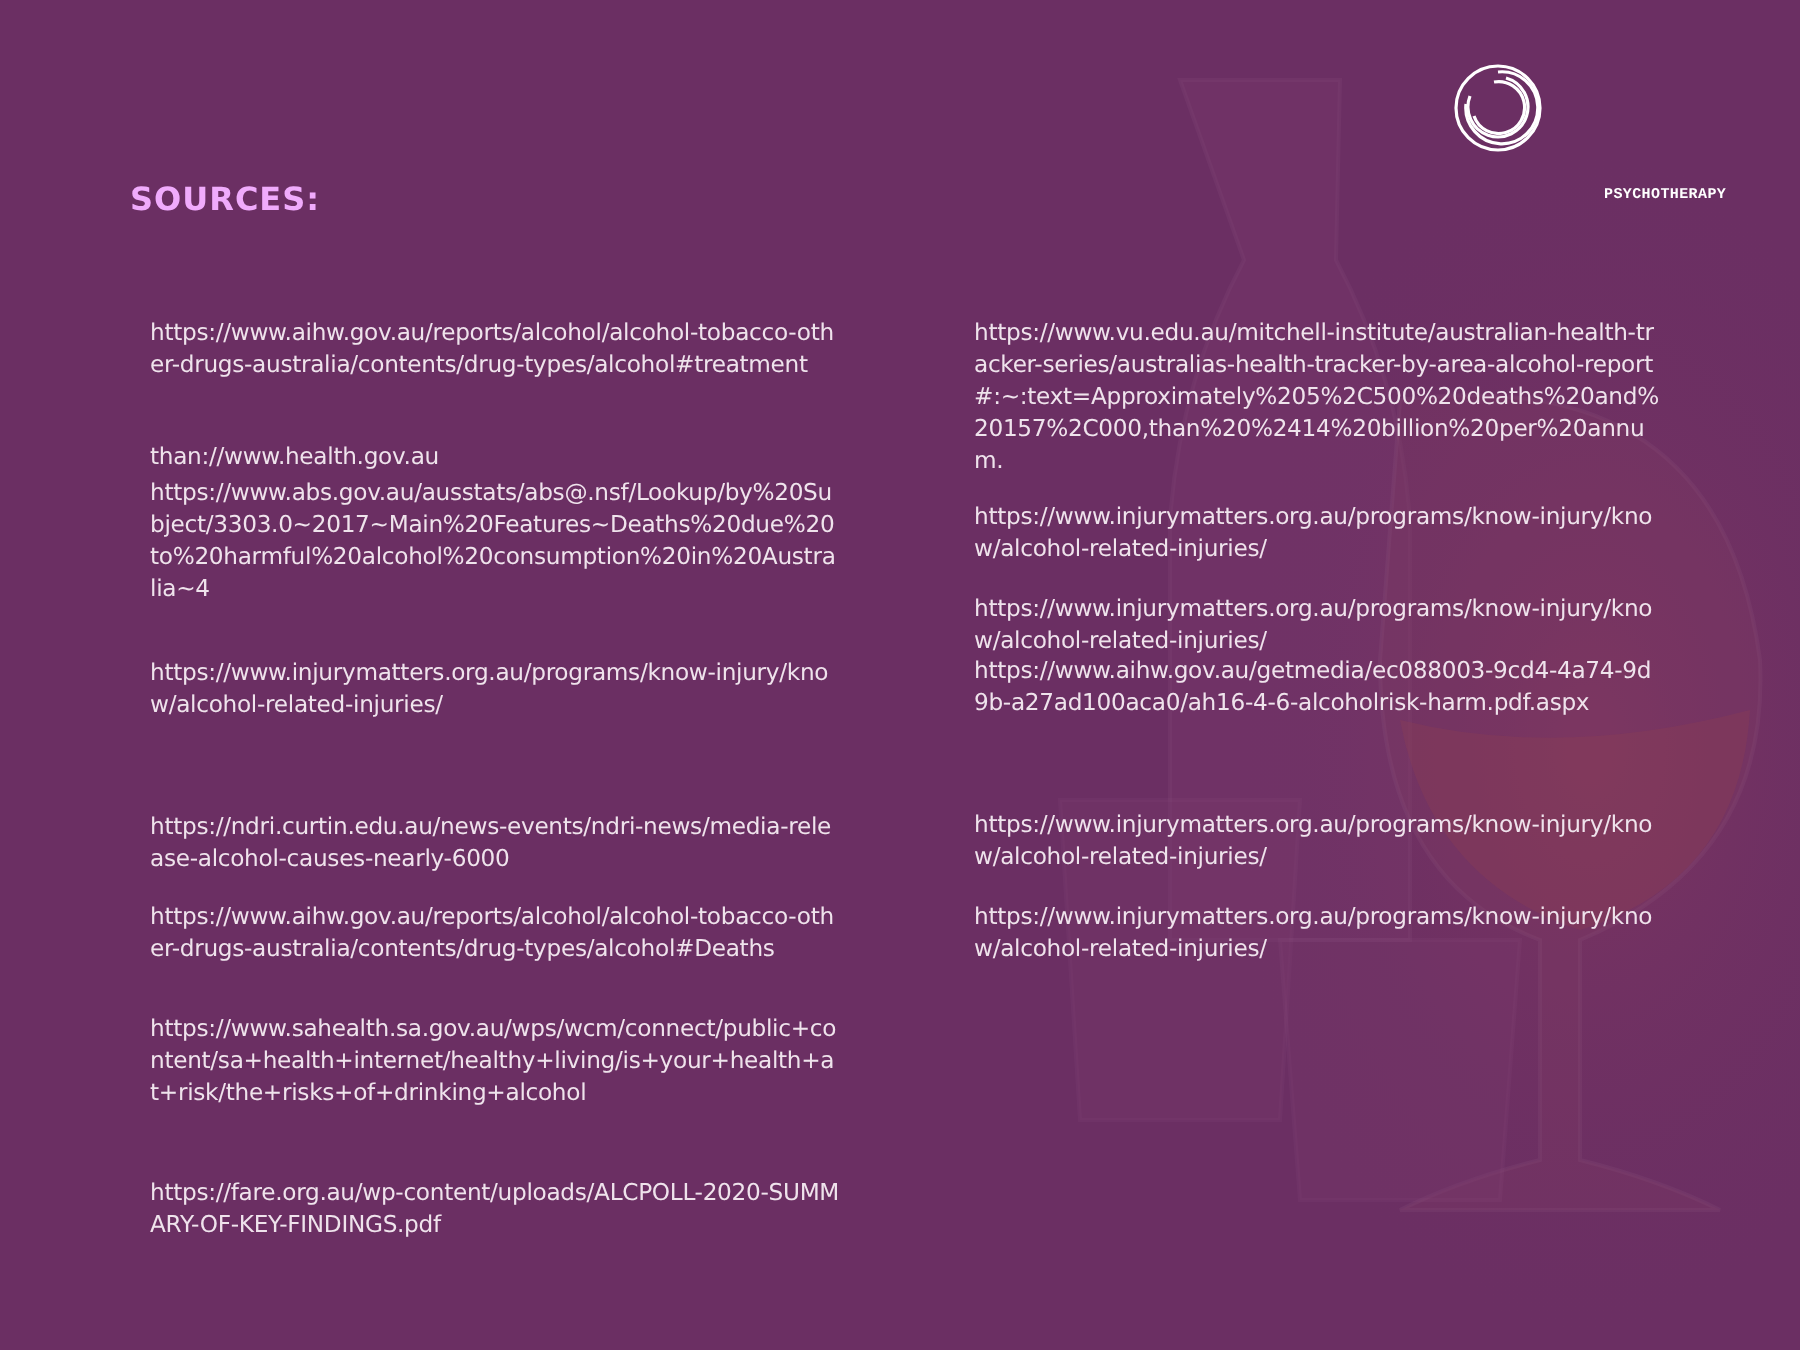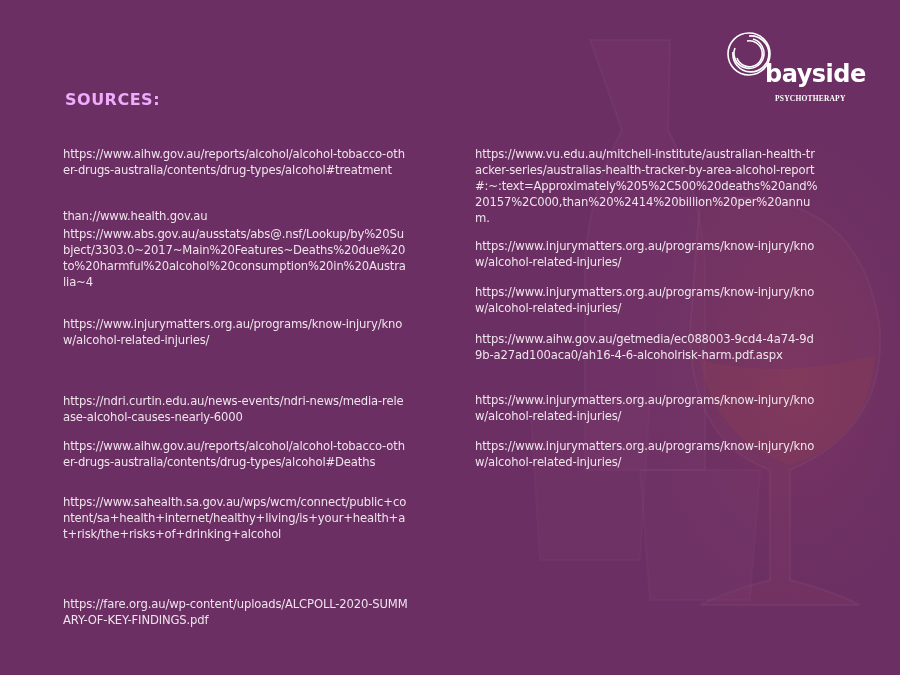--- a/index.html
+++ b/index.html
@@ -14,31 +14,31 @@
     .title {
       position: absolute; left: 63px; top: 88px; margin: 2px;
       font-family: "DejaVu Sans", sans-serif; font-weight: bold;
       font-size: 16px; letter-spacing: 0.5px; color: #f0abfc;
     }
     .col { position: absolute; width: 345px; z-index: 2; }
     .col.left { left: 63px; top: 146px; }
     .col.right { left: 475px; top: 146px; }
     .src {
       font-size: 11.6px; line-height: 16px; word-break: break-all;
-      color: #efe3ec; margin: 0; letter-spacing: -0.15px;
+      color: #efe3ec; margin: 12px; letter-spacing: -0.15px;
     }
     .logo { position: absolute; left: 725px; top: 30px; width: 145px; height: 80px; z-index: 2; }
     .logo .brand {
       position: absolute; left: 40px; top: 30px;
       font-family: "DejaVu Sans", sans-serif; font-weight: bold;
       font-size: 24px; color: #ffffff; letter-spacing: -0.5px;
     }
     .logo .sub {
-      position: absolute; left: 36px; top: 64px;
-      font-family: Liberation Serif, serif; font-weight: bold;
+      position: absolute; left: 63px; top: 64px;
+      font-family: Liberation Mono, monospace; font-weight: bold;
       font-size: 7.5px; color: #ffffff; letter-spacing: 0.2px; padding-left: 14px;
     }
     .logo svg { position: absolute; left: 0; top: 0; }
   </style>
 </head>
 <body>
 
 <svg class="bg-art" viewBox="0 0 900 675" xmlns="http://www.w3.org/2000/svg">
   <defs>
     <radialGradient id="warm" cx="0.75" cy="0.55" r="0.45">
@@ -61,35 +61,34 @@
 
 <div class="logo">
   <svg width="48" height="48" viewBox="0 0 48 48">
     <g fill="none" stroke="#ffffff" stroke-width="1.6">
       <circle cx="24" cy="24" r="21"></circle>
       <path d="M24 6 A18 18 0 1 1 8 22"></path>
       <path d="M28 9 A15 15 0 1 1 10 18"></path>
       <path d="M22 11 A13 13 0 1 1 12 28"></path>
     </g>
   </svg>
-  <span class="brand">bayside</span>
   <span class="sub">PSYCHOTHERAPY</span>
 </div>
 
 <div class="col left">
   <p class="src" style="position:absolute;top:0;width:345px">https://www.aihw.gov.au/reports/alcohol/alcohol-tobacco-other-drugs-australia/contents/drug-types/alcohol#treatment</p>
   <p class="src" style="position:absolute;top:62px;width:345px">than://www.health.gov.au</p>
   <p class="src" style="position:absolute;top:80px;width:345px">https://www.abs.gov.au/ausstats/abs@.nsf/Lookup/by%20Subject/3303.0~2017~Main%20Features~Deaths%20due%20to%20harmful%20alcohol%20consumption%20in%20Australia~4</p>
   <p class="src" style="position:absolute;top:170px;width:345px">https://www.injurymatters.org.au/programs/know-injury/know/alcohol-related-injuries/</p>
   <p class="src" style="position:absolute;top:247px;width:345px">https://ndri.curtin.edu.au/news-events/ndri-news/media-release-alcohol-causes-nearly-6000</p>
   <p class="src" style="position:absolute;top:292px;width:345px">https://www.aihw.gov.au/reports/alcohol/alcohol-tobacco-other-drugs-australia/contents/drug-types/alcohol#Deaths</p>
   <p class="src" style="position:absolute;top:348px;width:345px">https://www.sahealth.sa.gov.au/wps/wcm/connect/public+content/sa+health+internet/healthy+living/is+your+health+at+risk/the+risks+of+drinking+alcohol</p>
-  <p class="src" style="position:absolute;top:450px;width:345px">https://fare.org.au/wp-content/uploads/ALCPOLL-2020-SUMMARY-OF-KEY-FINDINGS.pdf</p>
+  <p class="src" style="position:absolute;top:430px;width:345px">https://fare.org.au/wp-content/uploads/ALCPOLL-2020-SUMMARY-OF-KEY-FINDINGS.pdf</p>
 </div>
 
 <div class="col right">
   <p class="src" style="position:absolute;top:0;width:345px">https://www.vu.edu.au/mitchell-institute/australian-health-tracker-series/australias-health-tracker-by-area-alcohol-report#:~:text=Approximately%205%2C500%20deaths%20and%20157%2C000,than%20%2414%20billion%20per%20annum.</p>
   <p class="src" style="position:absolute;top:92px;width:345px">https://www.injurymatters.org.au/programs/know-injury/know/alcohol-related-injuries/</p>
   <p class="src" style="position:absolute;top:138px;width:345px">https://www.injurymatters.org.au/programs/know-injury/know/alcohol-related-injuries/</p>
-  <p class="src" style="position:absolute;top:185px;width:345px">https://www.aihw.gov.au/getmedia/ec088003-9cd4-4a74-9d9b-a27ad100aca0/ah16-4-6-alcoholrisk-harm.pdf.aspx</p>
+  <p class="src" style="position:absolute;top:169px;width:345px">https://www.aihw.gov.au/getmedia/ec088003-9cd4-4a74-9d9b-a27ad100aca0/ah16-4-6-alcoholrisk-harm.pdf.aspx</p>
   <p class="src" style="position:absolute;top:246px;width:345px">https://www.injurymatters.org.au/programs/know-injury/know/alcohol-related-injuries/</p>
   <p class="src" style="position:absolute;top:292px;width:345px">https://www.injurymatters.org.au/programs/know-injury/know/alcohol-related-injuries/</p>
 </div>
 
 </body></html>

